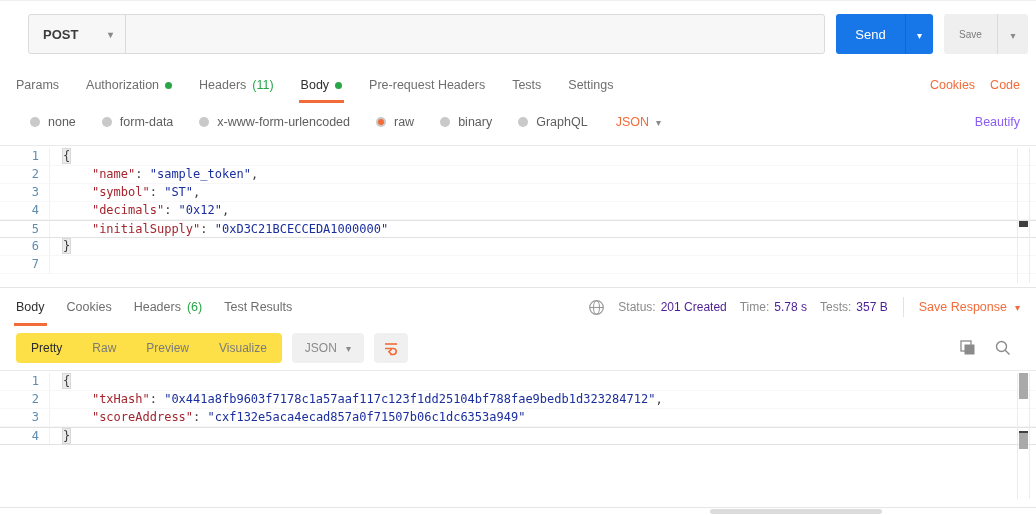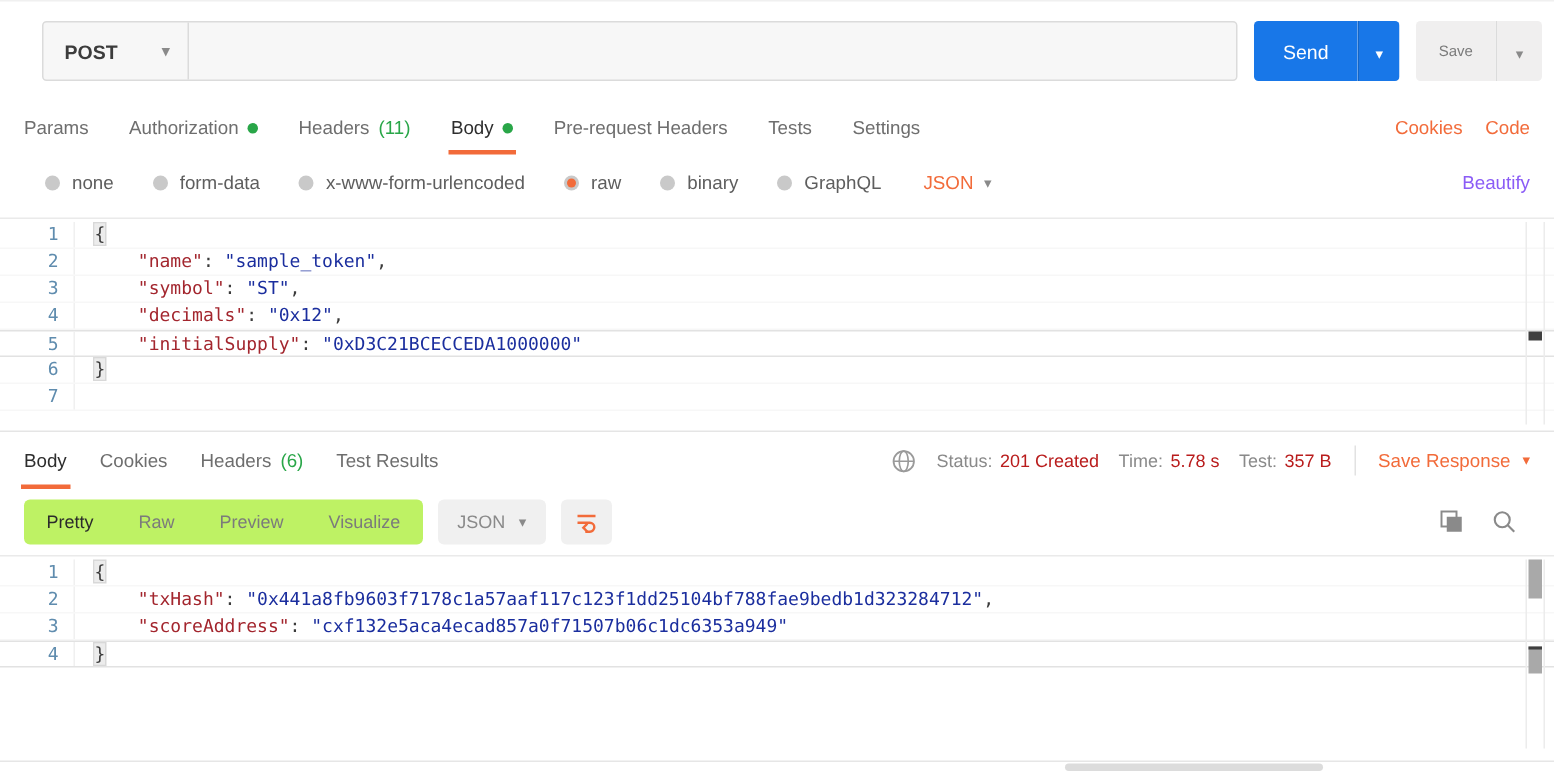--- a/index.html
+++ b/index.html
@@ -71,28 +71,28 @@
   .v-thumb { position:absolute; left:1px; right:1px; }
 
   
   .response { border-top:1px solid #e5e5e5; }
   .resp-header { display:flex; align-items:center; height:38px; padding:0 16px; }
   .resp-tabs { display:flex; align-items:center; height:38px; }
   .resp-tabs .tab { height:38px; margin-right:22px; }
   .resp-meta { margin-left:auto; display:flex; align-items:center; gap:13px;
     font-size:12px; color:#8a8a8a; }
   .meta-pair { display:flex; gap:5px; }
-  .meta-value { color:#b91c1c; }
+  .meta-value { color:#4c1d95; }
   .vsep { width:1px; height:20px; background:#e2e2e2; margin:0 2px; }
   .save-response { display:flex; align-items:center; gap:8px; color:#f26b3a;
     font-size:12.5px; cursor:pointer; }
   .save-response .caret { color:#f26b3a; }
 
   .view-row { display:flex; align-items:center; padding:7px 16px 7px 16px; gap:10px; }
-  .segmented { display:flex; background:#bef264; border-radius:4px;align-items:flex-end; }
+  .segmented { display:flex; background:#fde047; border-radius:4px;align-items:flex-end; }
   .seg { padding:8px 15px; font-size:12px; color:#7b7b7b; cursor:pointer; }
   .seg.active { color:#2b2b2b; }
   .json-dd { display:flex; align-items:center; gap:9px; background:#f0f0f0; border-radius:4px;
     padding:8px 13px; font-size:12px; color:#8a8a8a; cursor:pointer; }
   .wrap-btn { width:34px; height:30px; background:#f0f0f0; border:0; border-radius:4px;
     display:flex; align-items:center; justify-content:center; cursor:pointer; }
   .view-icons { margin-left:auto; display:flex; align-items:center; gap:17px; padding-right:8px; }
   .view-icons svg { cursor:pointer; }
 
   
@@ -252,21 +252,21 @@
         </svg>
         <span class="meta-pair">
           <span>Status:</span>
           <span class="meta-value">201 Created</span>
         </span>
         <span class="meta-pair">
           <span>Time:</span>
           <span class="meta-value">5.78 s</span>
         </span>
         <span class="meta-pair">
-          <span>Test:</span>
+          <span>Tests:</span>
           <span class="meta-value">357 B</span>
         </span>
         <span class="vsep"></span>
         <span class="save-response">
           <span>Save Response</span>
           <span class="caret" style="color:#f26b3a;">▾</span>
         </span>
       </div>
     </div>
 

